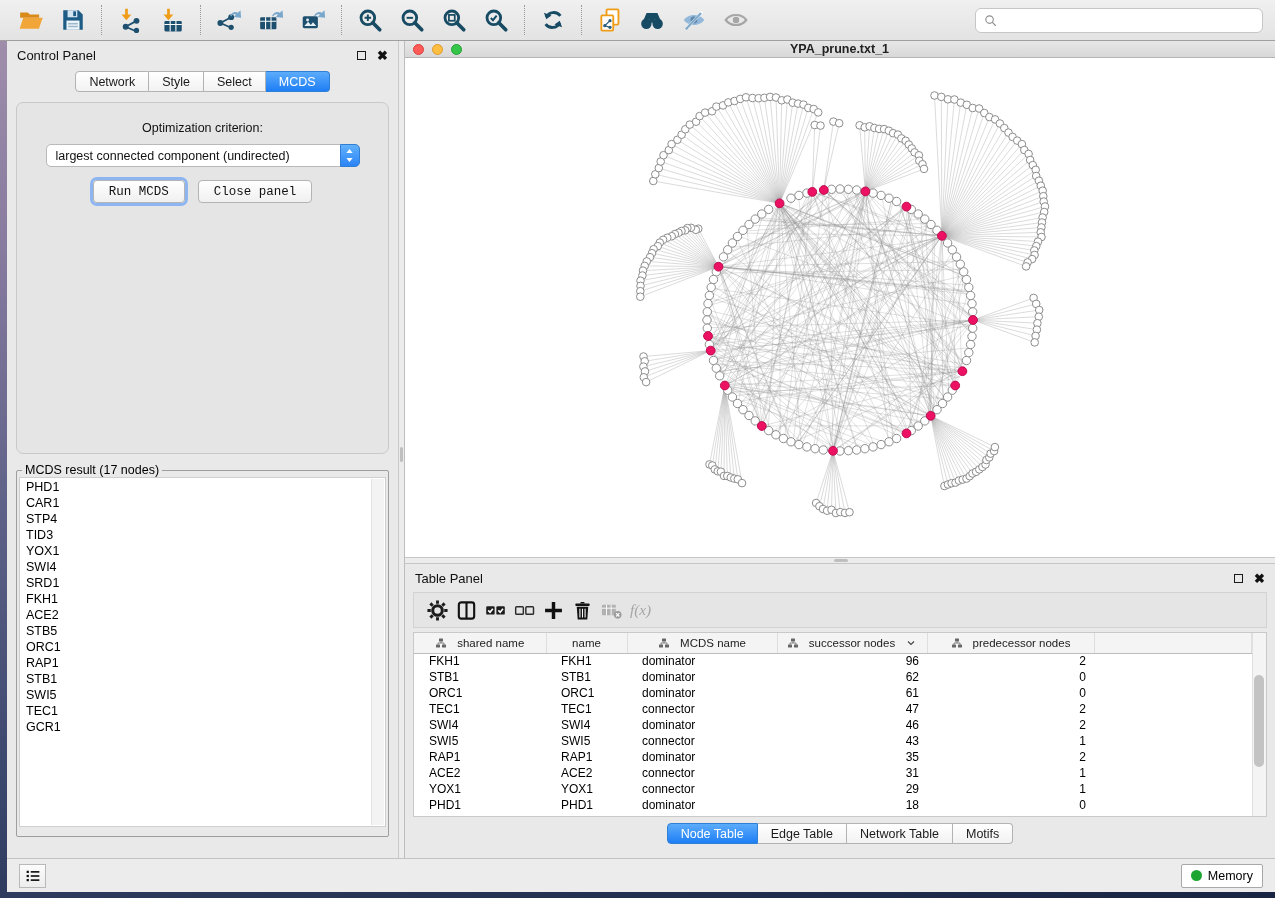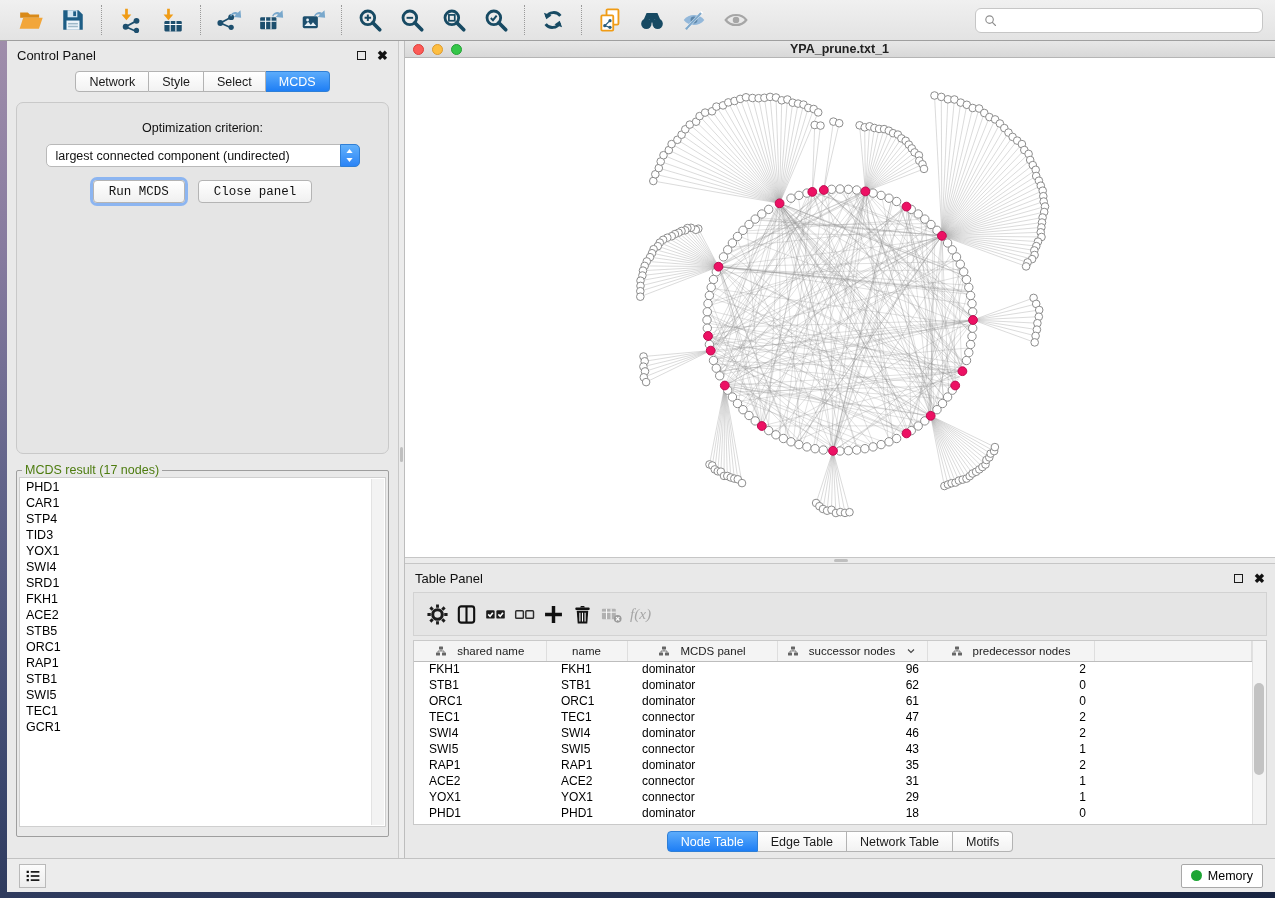--- a/index.html
+++ b/index.html
@@ -51,21 +51,21 @@
   background:linear-gradient(#62b1fc,#2b84f6); border-radius:0 5px 5px 0; border:1px solid #2f7fd6;
   display:flex; align-items:center; justify-content:center; }
 .dd-stepper svg { width:11px; height:17px; }
 .btn-row { margin-top:13px; display:flex; gap:13px; }
 .btn { height:23px; padding:0 15px; font-size:12.5px; font-family:Liberation Mono, monospace; color:#111;
   background:linear-gradient(#ffffff,#f0f0f0); border:1px solid #b4b4b4; border-radius:4px; }
 .btn.focused { box-shadow:0 0 0 3px rgba(92,155,248,.65); }
 
 .result-box { margin:9px 9px 0; height:374px; flex:0 0 auto; border:1px solid #9e9e9e; border-radius:2px;
   padding:0 2px 2px; background:#e9e9e9; }
-.result-box legend { font-size:12.5px; color:#4d7c0f; padding:0 3px; margin-left:3px; }
+.result-box legend { font-size:12.5px; color:#000000; padding:0 3px; margin-left:3px; }
 .result-inner { background:#fff; border:1px solid #cfcfcf; height:350px; position:relative; overflow:hidden; }
 .result-list { padding:1px 0 0 6px; }
 .result-list div { font-size:12.5px; line-height:16px; color:#000; }
 .result-scroll { position:absolute; top:1px; right:1px; bottom:1px; width:13px; background:#f3f3f3;
   border-left:1px solid #e3e3e3; }
 
 
 .v-split { width:7px; flex:0 0 auto; background:#ececec; border-left:1px solid #c9c9c9; border-right:1px solid #bdbdbd; position:relative; }
 .v-split .handle { position:absolute; top:406px; left:1px; width:3px; height:15px; background:#bfbfbf; border-radius:2px; }
 .h-split { height:7px; flex:0 0 auto; background:#ececec; border-top:1px solid #c6c6c6; border-bottom:1px solid #c6c6c6; position:relative; }
@@ -79,21 +79,21 @@
 .tl { width:11px; height:11px; border-radius:50%; margin-right:8px; flex:0 0 auto; }
 .tl.red { background:#fc5b57; border:0.5px solid #dd3f3b; }
 .tl.yellow { background:#fdbe41; border:0.5px solid #de9b2d; }
 .tl.green { background:#35c649; border:0.5px solid #23a135; }
 .net-title { position:absolute; left:0; right:1px; text-align:center; font-size:12.5px; font-weight:700; color:#222; pointer-events:none; }
 .net-canvas { flex:1; position:relative; background:#fff; }
 .net-canvas svg { position:absolute; inset:0; }
 
 
 .table-panel { flex:1; background:#e9e9e9; display:flex; flex-direction:column; min-height:0; }
-.tp-toolbar { margin:3px 8px 0; height:44px; flex:0 0 auto; background:#e5e5e5; border:1px solid #d2d2d2;
+.tp-toolbar { margin:3px 8px 0; height:36px; flex:0 0 auto; background:#e5e5e5; border:1px solid #d2d2d2;
   display:flex; align-items:center; padding:0 10px; gap:3px; }
 .tp-btn { width:26px; height:26px; display:flex; align-items:center; justify-content:center; }
 .tp-btn svg { width:23px; height:23px; }
 .table-wrap { margin:4px 8px 0; flex:0 0 auto; height:185px; background:#fff; border:1px solid #c9c9c9;
   position:relative; overflow:hidden; }
 table { border-collapse:collapse; table-layout:fixed; width:calc(100% - 14px); }
 thead th { height:20px; background:#f4f4f4; border-bottom:1px solid #bdbdbd; border-right:1px solid #dedede;
   font-size:11.5px; font-weight:400; color:#222; }
 .th-inner { display:flex; align-items:center; justify-content:center; gap:10px; }
 .th-inner svg { width:12px; height:12px; flex:0 0 auto; }
@@ -1165,21 +1165,21 @@
                   <th>
                     <span class="th-inner">
                       <svg viewBox="0 0 24 24">
                         <g fill="#666">
                           <rect x="8" y="3" width="8" height="6" rx="1"></rect>
                           <rect x="2" y="15" width="8" height="6" rx="1"></rect>
                           <rect x="14" y="15" width="8" height="6" rx="1"></rect>
                         </g>
                         <path d="M12 9v3M6 15v-3h12v3" stroke="#666" stroke-width="1.6" fill="none"></path>
                       </svg>
-                      <span>MCDS panel</span>
+                      <span>MCDS name</span>
                     </span>
                   </th>
                   <th>
                     <span class="th-inner">
                       <svg viewBox="0 0 24 24">
                         <g fill="#666">
                           <rect x="8" y="3" width="8" height="6" rx="1"></rect>
                           <rect x="2" y="15" width="8" height="6" rx="1"></rect>
                           <rect x="14" y="15" width="8" height="6" rx="1"></rect>
                         </g>

